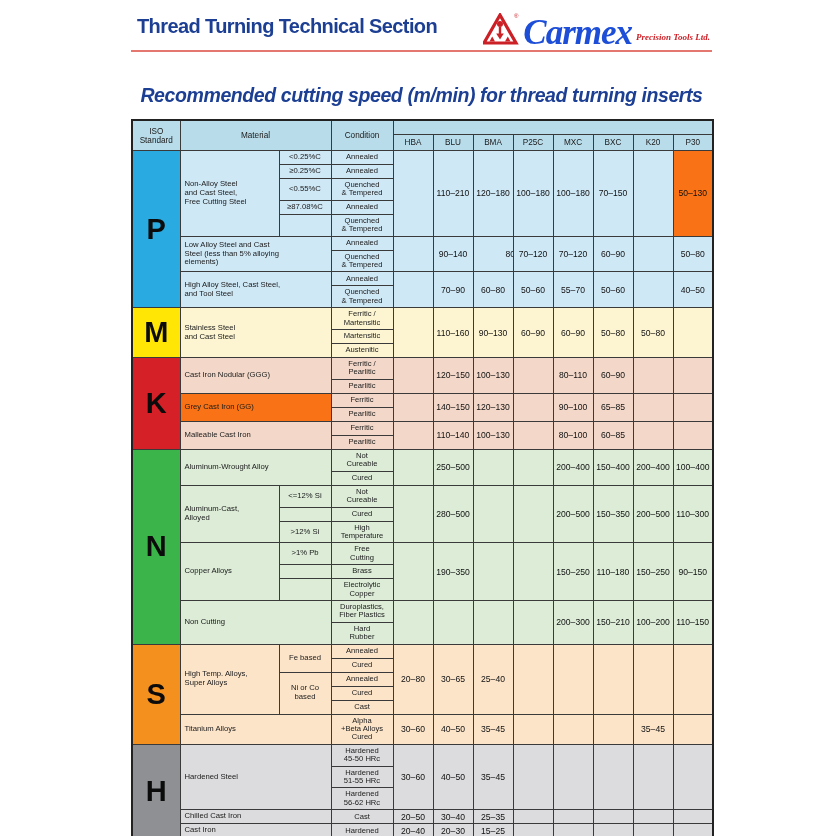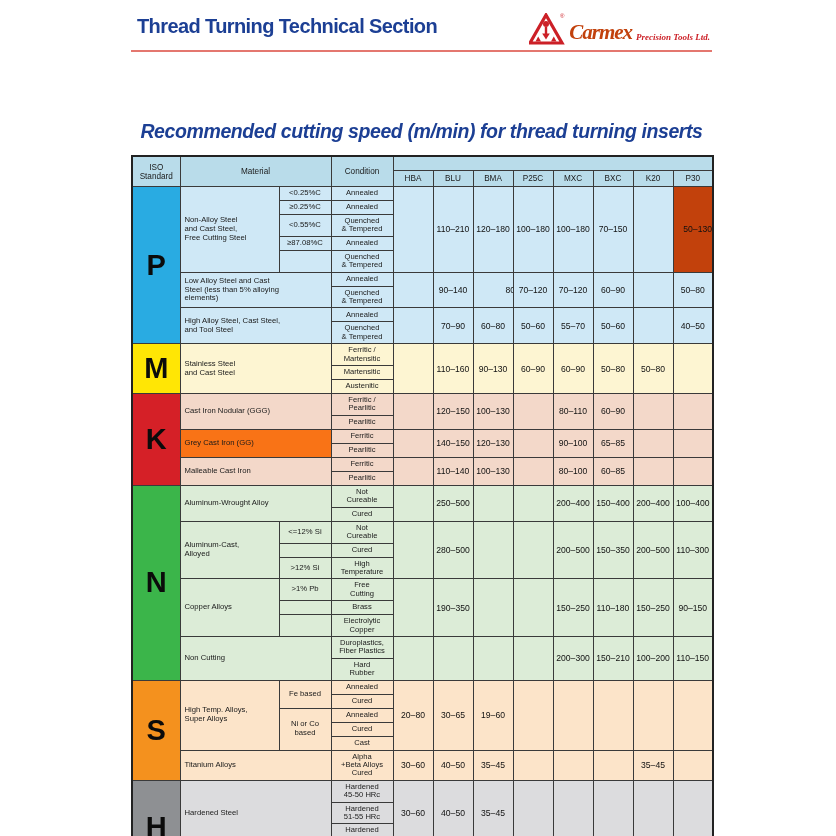--- a/index.html
+++ b/index.html
@@ -4,26 +4,26 @@
 <style>
   html,body{margin:0;padding:0;background:#ffffff;}
   body{width:836px;height:836px;overflow:hidden;font-family:"Liberation Sans",sans-serif;}
   .content{width:581px;margin-left:131px;padding-top:13px;}
 
   
   .page-header{display:flex;justify-content:space-between;align-items:flex-start;height:34px;}
   .section-title{margin:2px 0 0 6px;font-size:20px;font-weight:bold;color:#1c3f94;letter-spacing:-0.6px;}
   .logo{display:flex;align-items:flex-end;gap:4px;padding-right:2px;}
   .logo svg{display:block;}
-  .brand{font-family:"Liberation Serif",serif;font-style:italic;font-weight:bold;font-size:21px;line-height:27px;color:#c2410c;letter-spacing:-1px;}
+  .brand{font-family:"Liberation Serif",serif;font-style:italic;font-weight:bold;font-size:35px;line-height:27px;color:#1d4ed8;letter-spacing:-1px;}
   .tagline{font-family:"Liberation Serif",serif;font-style:italic;font-weight:bold;font-size:9px;color:#cc2027;padding-bottom:4px;white-space:nowrap;}
   .rule{height:2px;background:#e4776f;margin-top:3px;}
 
   
-  .main-title{margin:68px 0 12px 0;text-align:center;font-size:19.5px;font-weight:bold;font-style:italic;color:#1c3f94;letter-spacing:-0.4px;}
+  .main-title{margin:32px 0 12px 0;text-align:center;font-size:19.5px;font-weight:bold;font-style:italic;color:#1c3f94;letter-spacing:-0.4px;}
 
   
   table.speed{border-collapse:collapse;table-layout:fixed;width:581px;border:2px solid #222;}
   table.speed th,table.speed td{border:1px solid #3a3a3a;overflow:hidden;}
   thead th{background:#b9dcea;color:#1a1a1a;font-weight:normal;font-size:8.2px;line-height:9px;white-space:pre-line;text-align:center;vertical-align:middle;padding:1px 0;}
   th.spacer{height:11px;}
   th.grade{height:13px;}
   td.iso{font-size:29px;font-weight:bold;color:#0b0b0b;text-align:center;vertical-align:middle;padding:0;}
   td.mat{font-size:7.7px;line-height:8.6px;color:#1a1a1a;text-align:left;vertical-align:middle;padding:1px 2px 1px 4px;white-space:pre-line;}
   td.sub{font-size:7.7px;line-height:8.6px;color:#1a1a1a;text-align:center;vertical-align:middle;padding:1px;white-space:pre-line;}
@@ -97,21 +97,21 @@
 Free Cutting Steel</td>
           <td class="sub" style="background: rgb(207, 232, 246);">&lt;0.25%C</td>
           <td class="cond" style="background: rgb(207, 232, 246);">Annealed</td>
           <td class="val" rowspan="5" style="background: rgb(207, 232, 246);"></td>
           <td class="val" rowspan="5" style="background: rgb(207, 232, 246);">110–210</td>
           <td class="val" rowspan="5" style="background: rgb(207, 232, 246);">120–180</td>
           <td class="val" rowspan="5" style="background: rgb(207, 232, 246);">100–180</td>
           <td class="val" rowspan="5" style="background: rgb(207, 232, 246);">100–180</td>
           <td class="val" rowspan="5" style="background: rgb(207, 232, 246);">70–150</td>
           <td class="val" rowspan="5" style="background: rgb(207, 232, 246);"></td>
-          <td class="val" rowspan="5" style="background: #c2410c; text-align: right;">50–130</td>
+          <td class="val" rowspan="5" style="background: #f97316;">50–130</td>
         </tr>
         <tr>
           <td class="sub" style="background: rgb(207, 232, 246);">≥0.25%C</td>
           <td class="cond" style="background: rgb(207, 232, 246);">Annealed</td>
         </tr>
         <tr>
           <td class="sub" style="background: rgb(207, 232, 246);">&lt;0.55%C</td>
           <td class="cond" style="background: rgb(207, 232, 246);">Quenched
 &amp; Tempered</td>
         </tr>
@@ -309,21 +309,21 @@
 Rubber</td>
         </tr>
         <tr>
           <td class="iso" rowspan="6" style="background: rgb(244, 145, 30);">S</td>
           <td class="mat" rowspan="5" style="background: rgb(252, 228, 201);">High Temp. Alloys,
 Super Alloys</td>
           <td class="sub" rowspan="2" style="background: rgb(252, 228, 201);">Fe based</td>
           <td class="cond" style="background: rgb(252, 228, 201);">Annealed</td>
           <td class="val" rowspan="5" style="background: rgb(252, 228, 201);">20–80</td>
           <td class="val" rowspan="5" style="background: rgb(252, 228, 201);">30–65</td>
-          <td class="val" rowspan="5" style="background: rgb(252, 228, 201);">19–60</td>
+          <td class="val" rowspan="5" style="background: rgb(252, 228, 201);">25–40</td>
           <td class="val" rowspan="5" style="background: rgb(252, 228, 201);"></td>
           <td class="val" rowspan="5" style="background: rgb(252, 228, 201);"></td>
           <td class="val" rowspan="5" style="background: rgb(252, 228, 201);"></td>
           <td class="val" rowspan="5" style="background: rgb(252, 228, 201);"></td>
           <td class="val" rowspan="5" style="background: rgb(252, 228, 201);"></td>
         </tr>
         <tr>
           <td class="cond" style="background: rgb(252, 228, 201);">Cured</td>
         </tr>
         <tr>

